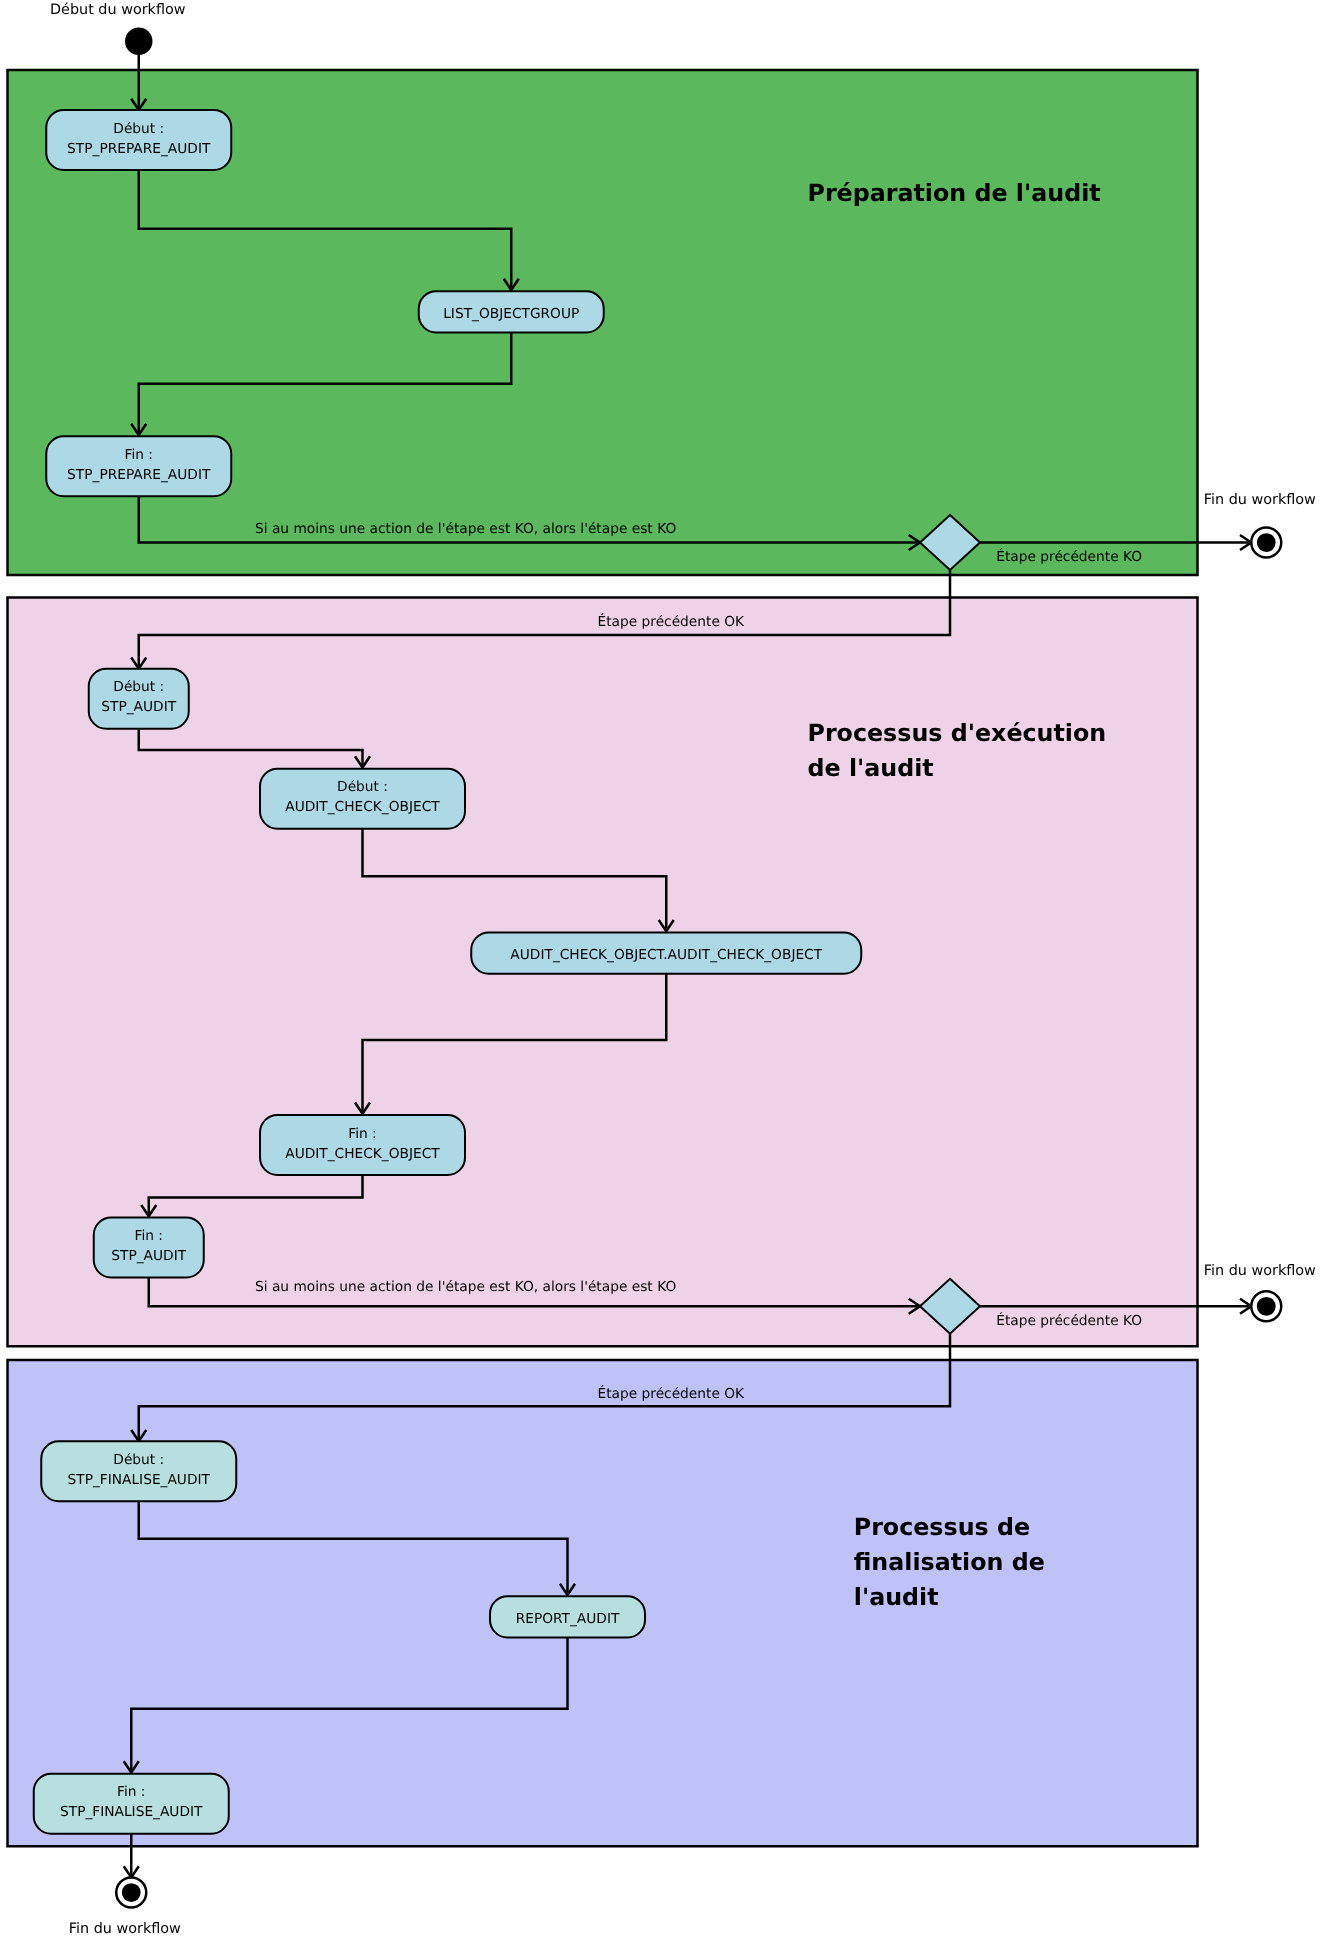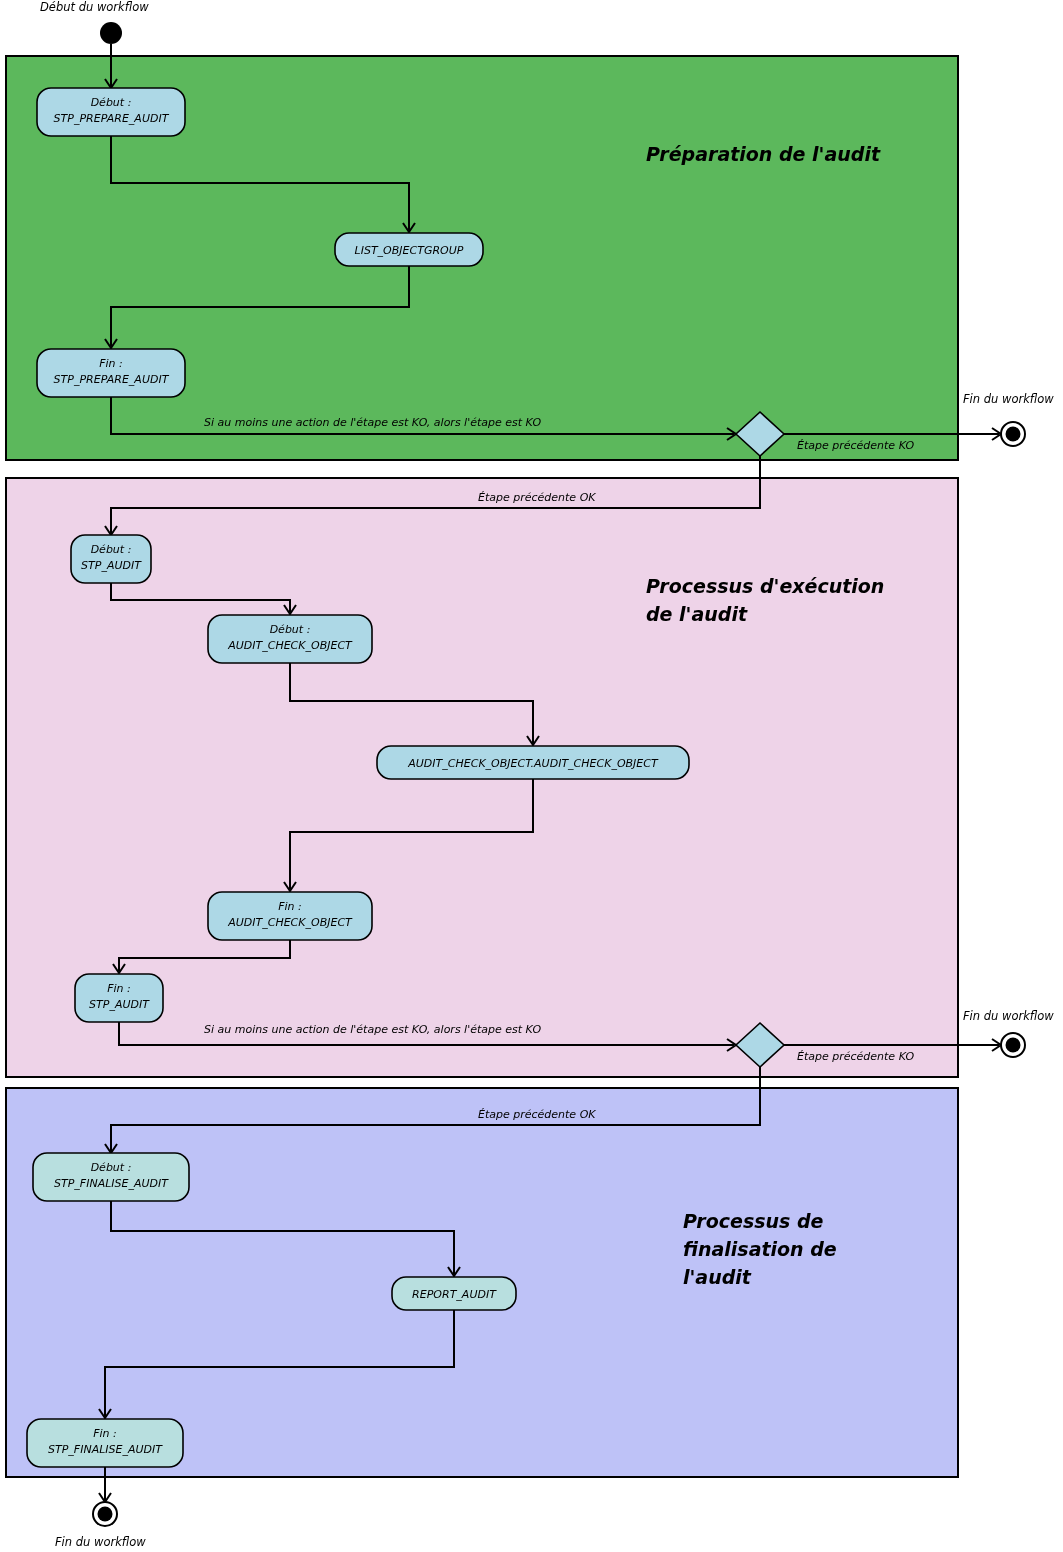--- a/index.html
+++ b/index.html
@@ -1,18 +1,18 @@
 <!DOCTYPE html>
 <html><head>
 <meta charset="utf-8">
 <style>
   html,body{margin:0;padding:0;background:#ffffff;}
   body{width:1063px;height:1552px;overflow:hidden;
        font-family:"DejaVu Sans","Liberation Sans",sans-serif;}
-  #diagram{position:relative;width:1063px;height:1552px;font-style:italic;}
+  #diagram{position:relative;width:1063px;height:1552px;}
   svg{display:block;}
   .partition-rect{stroke:#000000;stroke-width:2;}
   .node-rect{stroke:#000000;stroke-width:1.6;}
   .edge{stroke:#000000;stroke-width:2;fill:none;}
   .node-label{font-size:11px;fill:#000000;text-anchor:middle;
               font-family:"DejaVu Sans","Liberation Sans",sans-serif;}
   .edge-label{font-size:11px;fill:#000000;
               font-family:"DejaVu Sans","Liberation Sans",sans-serif;}
   .terminal-label{font-size:11.5px;fill:#000000;
               font-family:"DejaVu Sans","Liberation Sans",sans-serif;}

